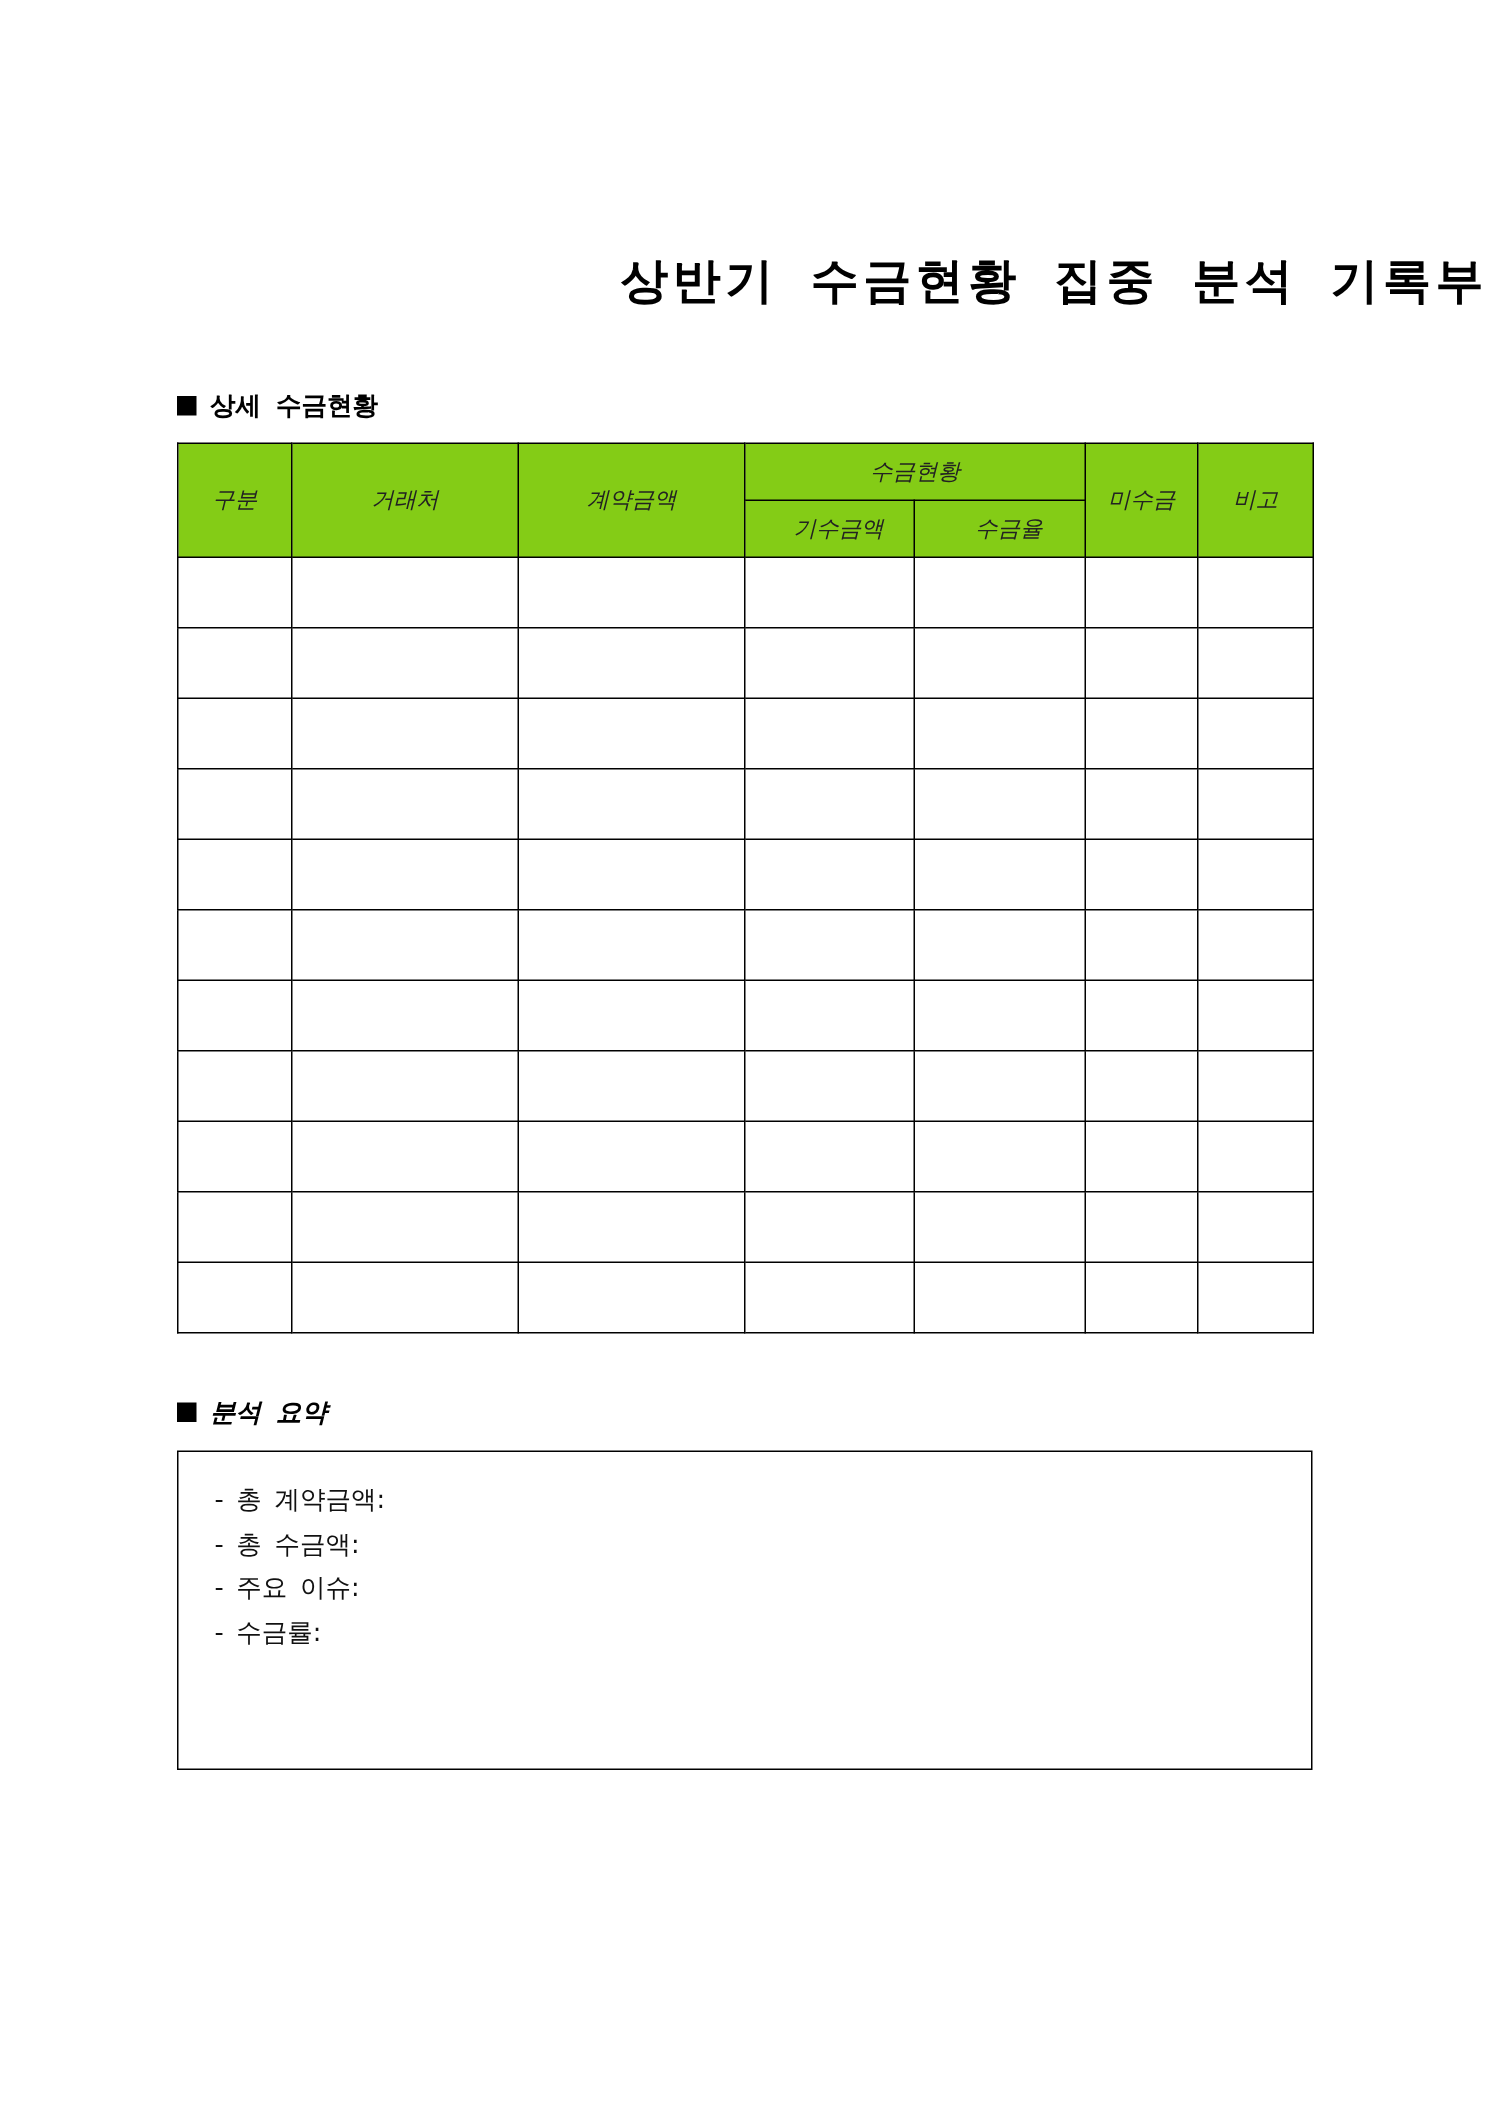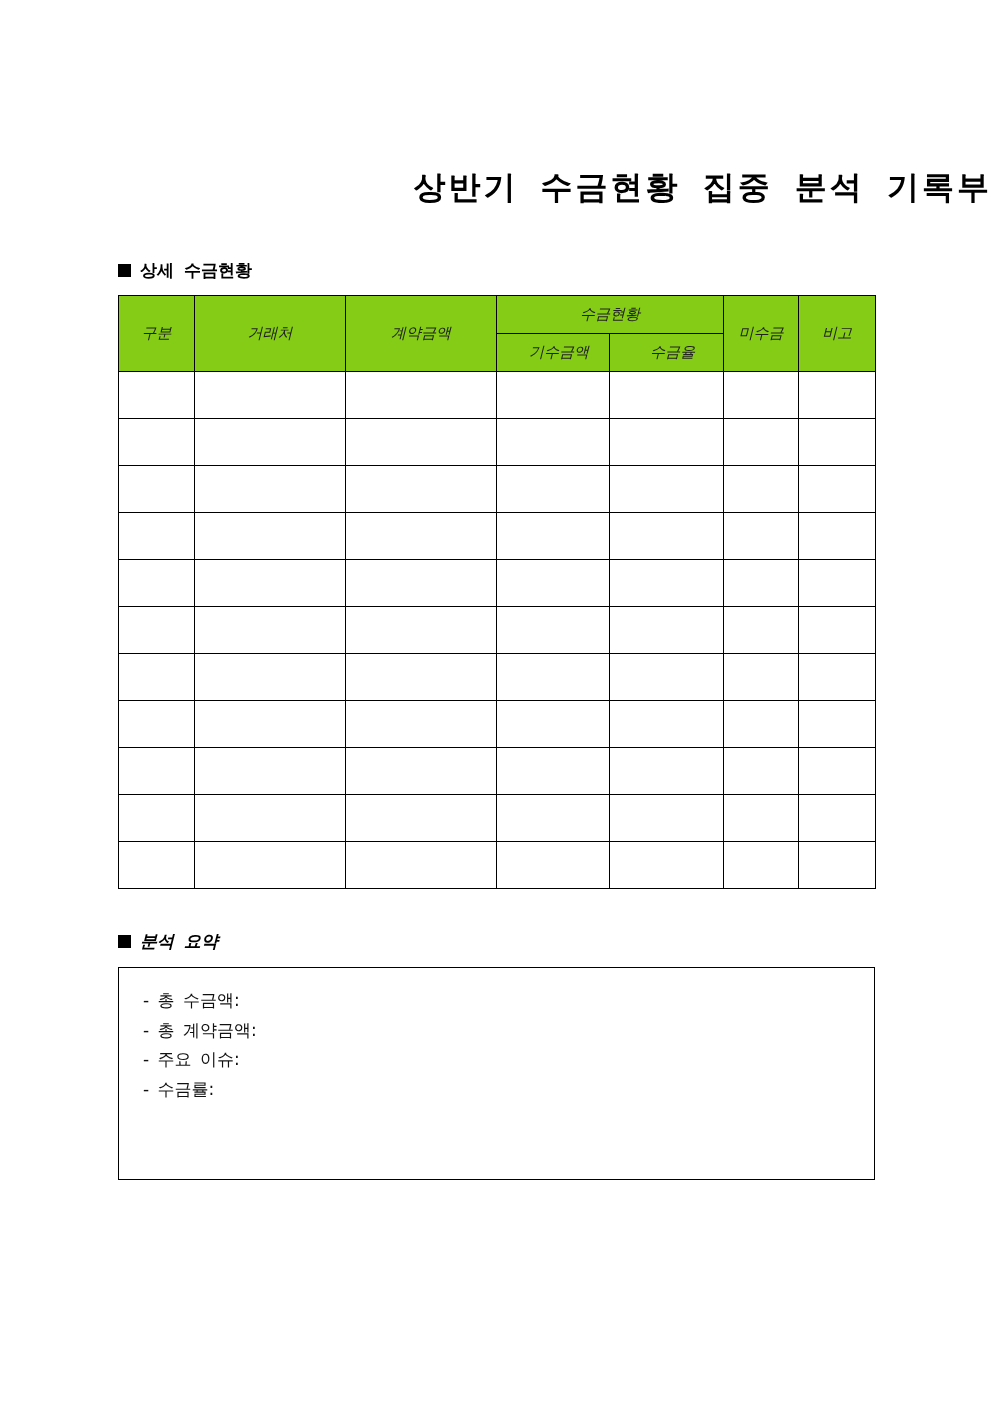--- a/index.html
+++ b/index.html
@@ -152,18 +152,18 @@
       </tr>
     </tbody>
 </table>
 
 <div class="section-head" style="top:930px;font-style:italic;">
   <span class="sq"></span><span>분석 요약</span>
 </div>
 
 <div class="summary">
   <ul>
+    <li>- 총 계약금액:</li>
     <li>- 총 수금액:</li>
-    <li>- 총 계약금액:</li>
     <li>- 주요 이슈:</li>
     <li>- 수금률:</li>
   </ul>
 </div>
 
 </body></html>

